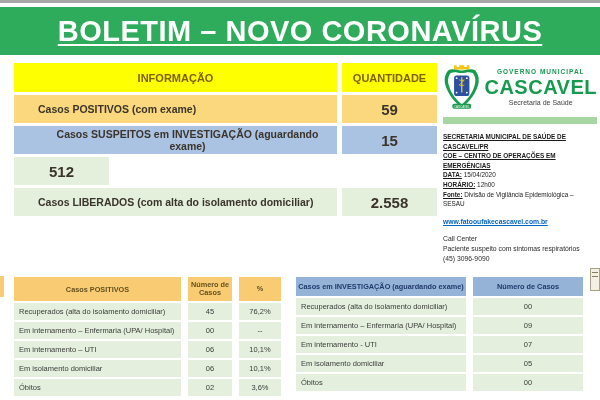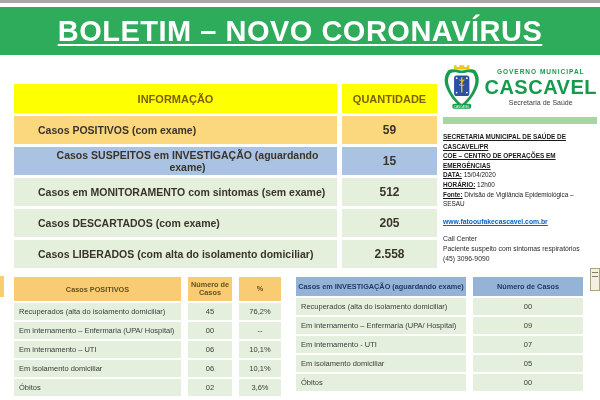--- a/index.html
+++ b/index.html
@@ -4,24 +4,24 @@
 <style>
   * { margin:0; padding:0; box-sizing:border-box; }
   body { font-family: "Liberation Sans", sans-serif; background:#fff; }
   .page { position:relative; width:600px; height:400px; background:#fff; overflow:hidden; }
 
   .top-grey-bar { position:absolute; left:0; top:0; width:600px; height:5px; background:#a7a7a7; border-bottom:2px solid #fff; }
   .title-band { position:absolute; left:0; top:7px; width:600px; height:48px; background:#2eac5b; display:flex; align-items:center; justify-content:center; }
   .title { color:#fff; font-weight:bold; font-size:29px; letter-spacing:0.5px; text-decoration:underline; text-underline-offset:3px; }
 
   
-  .main-table { position:absolute; left:14px; top:63px; width:423px;margin-top:21px; }
+  .main-table { position:absolute; left:14px; top:63px; width:423px; }
   .m-row { display:flex; gap:5px; margin-bottom:3px; }
   .m-cell-label { flex:1; display:flex; align-items:center; padding-left:24px; font-weight:bold; font-size:10.5px; color:#3a342b; }
-  .m-cell-value { width:95px; display:flex; align-items:center; justify-content:center; font-weight:bold; font-size:12px; color:#3a342b; }
+  .m-cell-value { width:95px; display:flex; align-items:center; justify-content:center; font-weight:bold; font-size:15px; color:#3a342b; }
   .m-header .m-cell-label { justify-content:center; padding-left:0; }
   .m-header > div { height:29px; background:#feff00; color:#7e6000; font-size:11px; }
   .m-data > div { height:28px; }
   .row-tan > div { background:#fbd87d; }
   .row-blue > div { background:#abc3e2;text-align:center; }
   .row-green > div { background:#e4efdc; }
 
   
   .right-panel { position:absolute; left:443px; top:60px; width:154px; }
   .logo-block { display:flex; align-items:center; gap:4px; height:55px; }
@@ -83,26 +83,21 @@
     </div>
     <div class="m-row m-data row-tan">
       <div class="m-cell-label">Casos POSITIVOS (com exame)</div>
       <div class="m-cell-value">59</div>
     </div>
     <div class="m-row m-data row-blue">
       <div class="m-cell-label">Casos SUSPEITOS em INVESTIGAÇÃO (aguardando exame)</div>
       <div class="m-cell-value">15</div>
     </div>
     <div class="m-row m-data row-green">
-      <div class="m-cell-label">Casos em MONITORAMENTO com sintomas (sem exame)</div>
       <div class="m-cell-value">512</div>
-    </div>
-    <div class="m-row m-data row-green">
-      <div class="m-cell-label">Casos DESCARTADOS (com exame)</div>
-      <div class="m-cell-value">205</div>
     </div>
     <div class="m-row m-data row-green">
       <div class="m-cell-label">Casos LIBERADOS (com alta do isolamento domiciliar)</div>
       <div class="m-cell-value">2.558</div>
     </div>
   </div>
 
   <div class="right-panel">
     <div class="logo-block">
       <svg width="42" height="55" viewBox="0 0 44 58">

